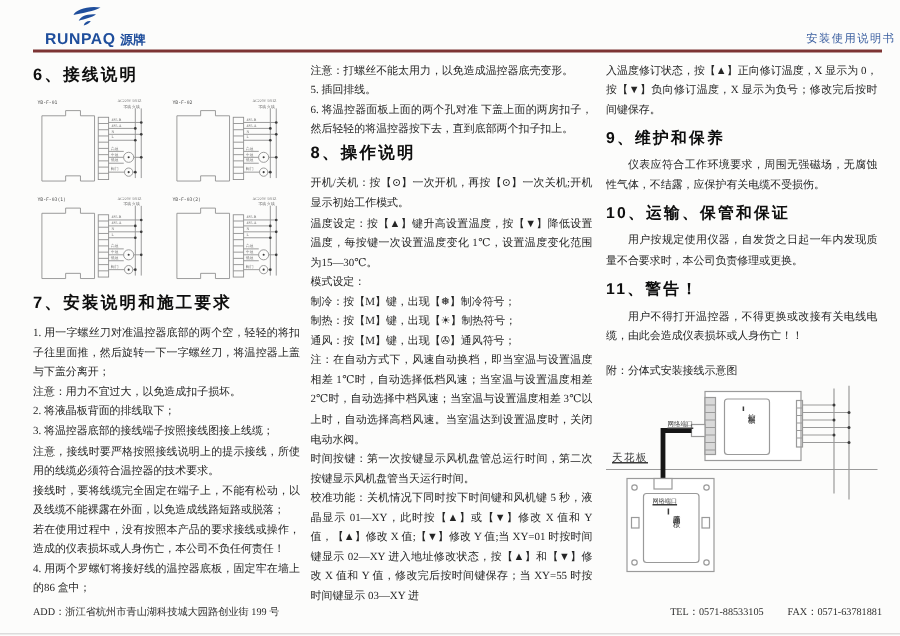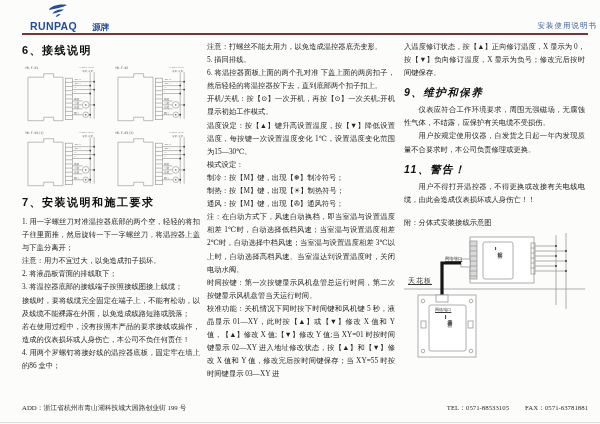--- a/index.html
+++ b/index.html
@@ -1,34 +1,34 @@
 <!DOCTYPE html>
 <html><head>
 <meta charset="utf-8">
 <style>
   html,body{margin:0;padding:0;background:#e8e8e8;}
   .page{position:relative;width:600px;height:424px;background:#fcfcfb;overflow:hidden;
         font-family:"Liberation Serif","DejaVu Serif",serif;color:#252525;}
   
   .logo{position:absolute;left:30px;top:4px;width:80px;}
   .logo-icon{display:block;margin-left:16px;}
-  .logo-row{display:flex;align-items:baseline;gap:15px;}
+  .logo-row{display:flex;align-items:baseline;gap:3px;}
   .brand-en{font-family:"Liberation Sans","DejaVu Sans",sans-serif;font-weight:bold;
             color:#1f4e9c;font-size:10.5px;letter-spacing:.4px;}
   .brand-cn{color:#1f4e9c;font-size:8.5px;font-weight:bold;}
   .doc-title{position:absolute;right:3px;top:21px;font-size:7.5px;color:#3b5fa0;letter-spacing:1px;}
   .hdr-rule{position:absolute;left:22px;width:566px;top:33px;height:2.2px;background:#7d3434;}
   
   .col{position:absolute;top:40px;font-size:7.3px;line-height:13.1px;text-align:justify;overflow:hidden;height:362px;}
   .col1{left:22px;width:178px;}
   .col2{left:207px;width:188px;}
   .col3{left:404px;width:181px;}
   .h{font-family:"Liberation Sans","DejaVu Sans",sans-serif;font-weight:bold;color:#0e0e0e;
      font-size:11px;letter-spacing:1.5px;margin:3px 0 6px 0;text-align:left;line-height:14px;}
-  .h.small{font-size:10.5px;margin:6px 0 4px 0;font-style:italic;}
+  .h.small{font-size:10.5px;margin:6px 0 4px 0;}
   p{margin:0;}
   .indent{text-indent:2em;}
   .appendix{margin-top:10px;}
   
   .wd-grid{display:grid;grid-template-columns:87px 87px;gap:3px 3px;margin:4px 0 5px 0;}
   .st{fill:none;stroke:#8f8f8f;stroke-width:.6;}
   .st2{fill:none;stroke:#9a9a9a;stroke-width:.8;}
   .fillw{fill:#ffffff;}
   .dot{fill:#3c3c3c;stroke:none;}
   .wl{font-size:3.2px;fill:#555;font-family:"DejaVu Sans Mono",monospace;}
@@ -198,47 +198,50 @@
         <circle class="dot" cx="73" cy="42" r="0.9"></circle>
           <circle class="dot" cx="69" cy="52" r="0.9"></circle>
       </svg>
     </div>
 
     <div class="h">7、安装说明和施工要求</div>
     <p>1. 用一字螺丝刀对准温控器底部的两个空，轻轻的将扣子往里面推，然后旋转一下一字螺丝刀，将温控器上盖与下盖分离开；</p>
     <p>注意：用力不宜过大，以免造成扣子损坏。</p>
     <p>2. 将液晶板背面的排线取下；</p>
     <p>3. 将温控器底部的接线端子按照接线图接上线缆；</p>
+    <p>注意，接线时要严格按照接线说明上的提示接线，所使用的线缆必须符合温控器的技术要求。</p>
     <p>接线时，要将线缆完全固定在端子上，不能有松动，以及线缆不能裸露在外面，以免造成线路短路或脱落；</p>
     <p>若在使用过程中，没有按照本产品的要求接线或操作，造成的仪表损坏或人身伤亡，本公司不负任何责任！</p>
     <p>4. 用两个罗螺钉将接好线的温控器底板，固定牢在墙上的86 盒中；</p>
   </div>
 
   <div class="col col2">
     <p>注意：打螺丝不能太用力，以免造成温控器底壳变形。</p>
     <p>5. 插回排线。</p>
     <p>6. 将温控器面板上面的两个孔对准 下盖上面的两房扣子，然后轻轻的将温控器按下去，直到底部两个扣子扣上。</p>
 
+    <div class="h">8、操作说明</div>
     <p>开机/关机：按【⊙】一次开机，再按【⊙】一次关机;开机显示初始工作模式。</p>
     <p>温度设定：按【▲】键升高设置温度，按【▼】降低设置温度，每按键一次设置温度变化 1℃，设置温度变化范围为15—30℃。</p>
     <p>模式设定：</p>
     <p>制冷：按【M】键，出现【❅】制冷符号；</p>
     <p>制热：按【M】键，出现【☀】制热符号；</p>
     <p>通风：按【M】键，出现【✇】通风符号；</p>
     <p>注：在自动方式下，风速自动换档，即当室温与设置温度相差 1℃时，自动选择低档风速；当室温与设置温度相差 2℃时，自动选择中档风速；当室温与设置温度相差 3℃以上时，自动选择高档风速。当室温达到设置温度时，关闭电动水阀。</p>
     <p>时间按键：第一次按键显示风机盘管总运行时间，第二次按键显示风机盘管当天运行时间。</p>
     <p>校准功能：关机情况下同时按下时间键和风机键 5 秒，液晶显示 01—XY，此时按【▲】或【▼】修改 X 值和 Y 值，【▲】修改 X 值;【▼】修改 Y 值;当 XY=01 时按时间键显示 02—XY 进入地址修改状态，按【▲】和【▼】修改 X 值和 Y 值，修改完后按时间键保存；当 XY=55 时按时间键显示 03—XY 进</p>
   </div>
 
   <div class="col col3">
     <p>入温度修订状态，按【▲】正向修订温度，X 显示为 0，按【▼】负向修订温度，X 显示为负号；修改完后按时间键保存。</p>
 
     <div class="h small">9、维护和保养</div>
     <p class="indent">仪表应符合工作环境要求，周围无强磁场，无腐蚀性气体，不结露，应保护有关电缆不受损伤。</p>
 
+    <div class="h small">10、运输、保管和保证</div>
     <p class="indent">用户按规定使用仪器，自发货之日起一年内发现质量不合要求时，本公司负责修理或更换。</p>
 
     <div class="h small">11、警告！</div>
     <p class="indent">用户不得打开温控器，不得更换或改接有关电线电缆，由此会造成仪表损坏或人身伤亡！！</p>
     <p class="appendix">附：分体式安装接线示意图</p>
 
     <div class="inst">
       <svg width="182" height="130" viewBox="0 0 182 130">
 
         <line class="st2" x1="0" y1="56" x2="182" y2="56"></line>

